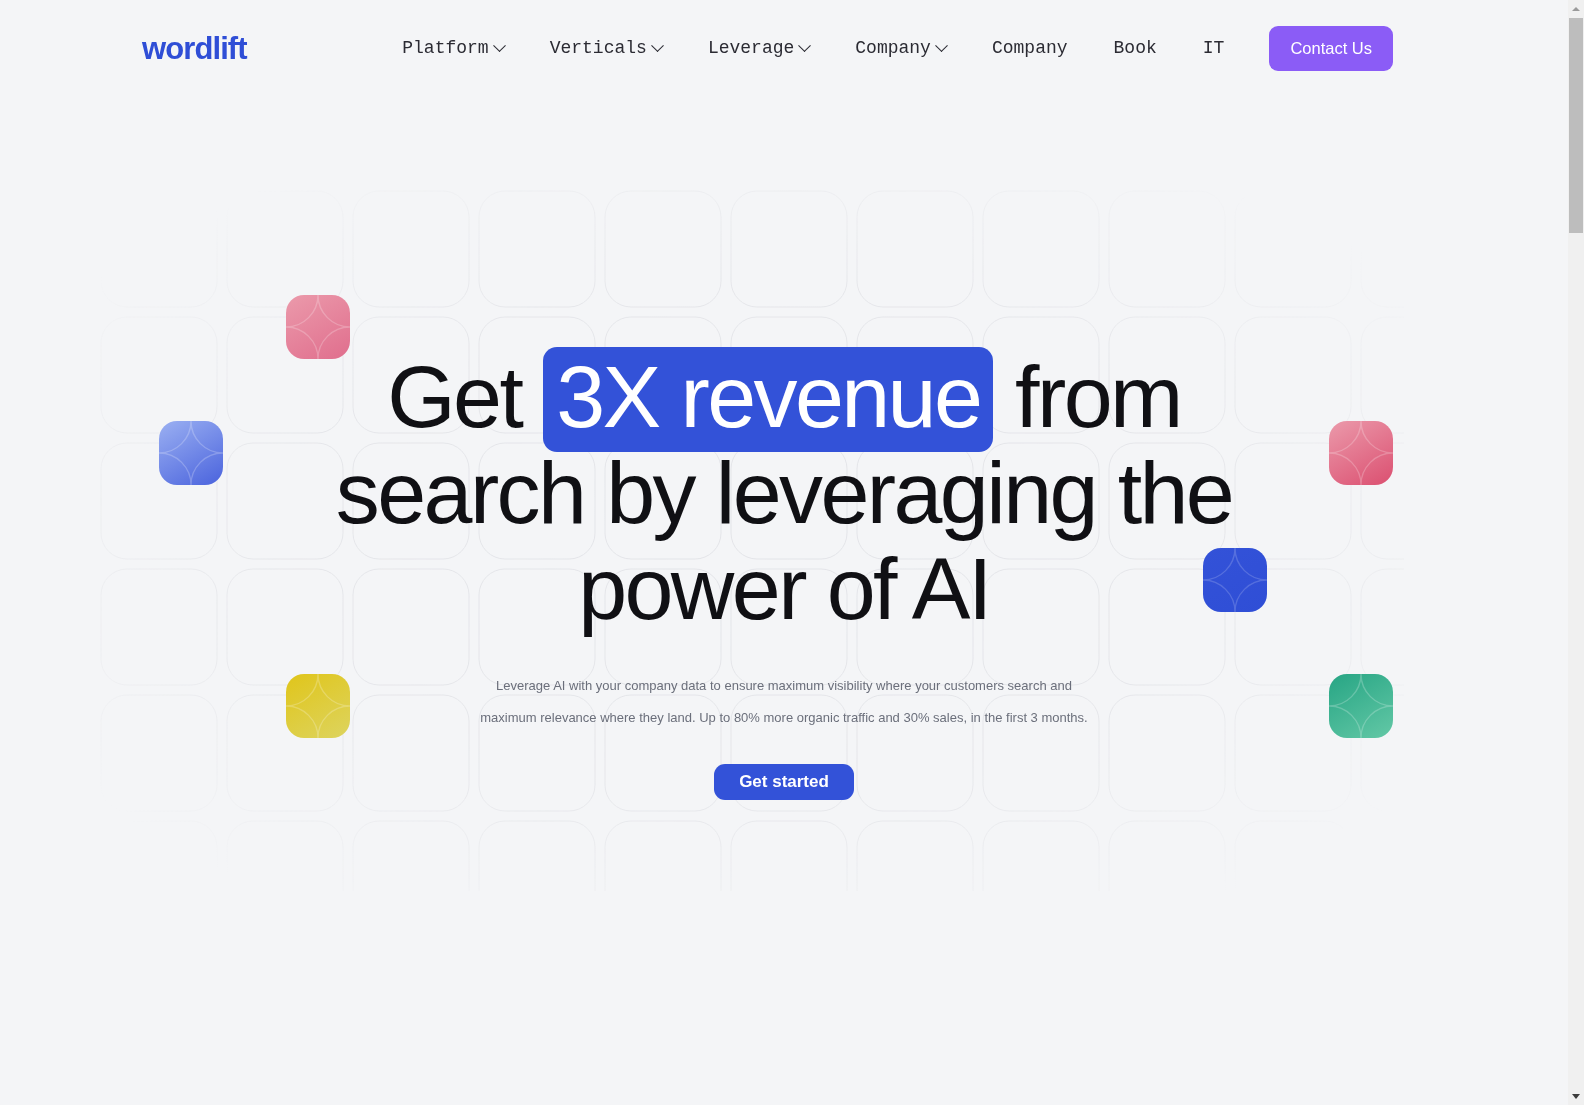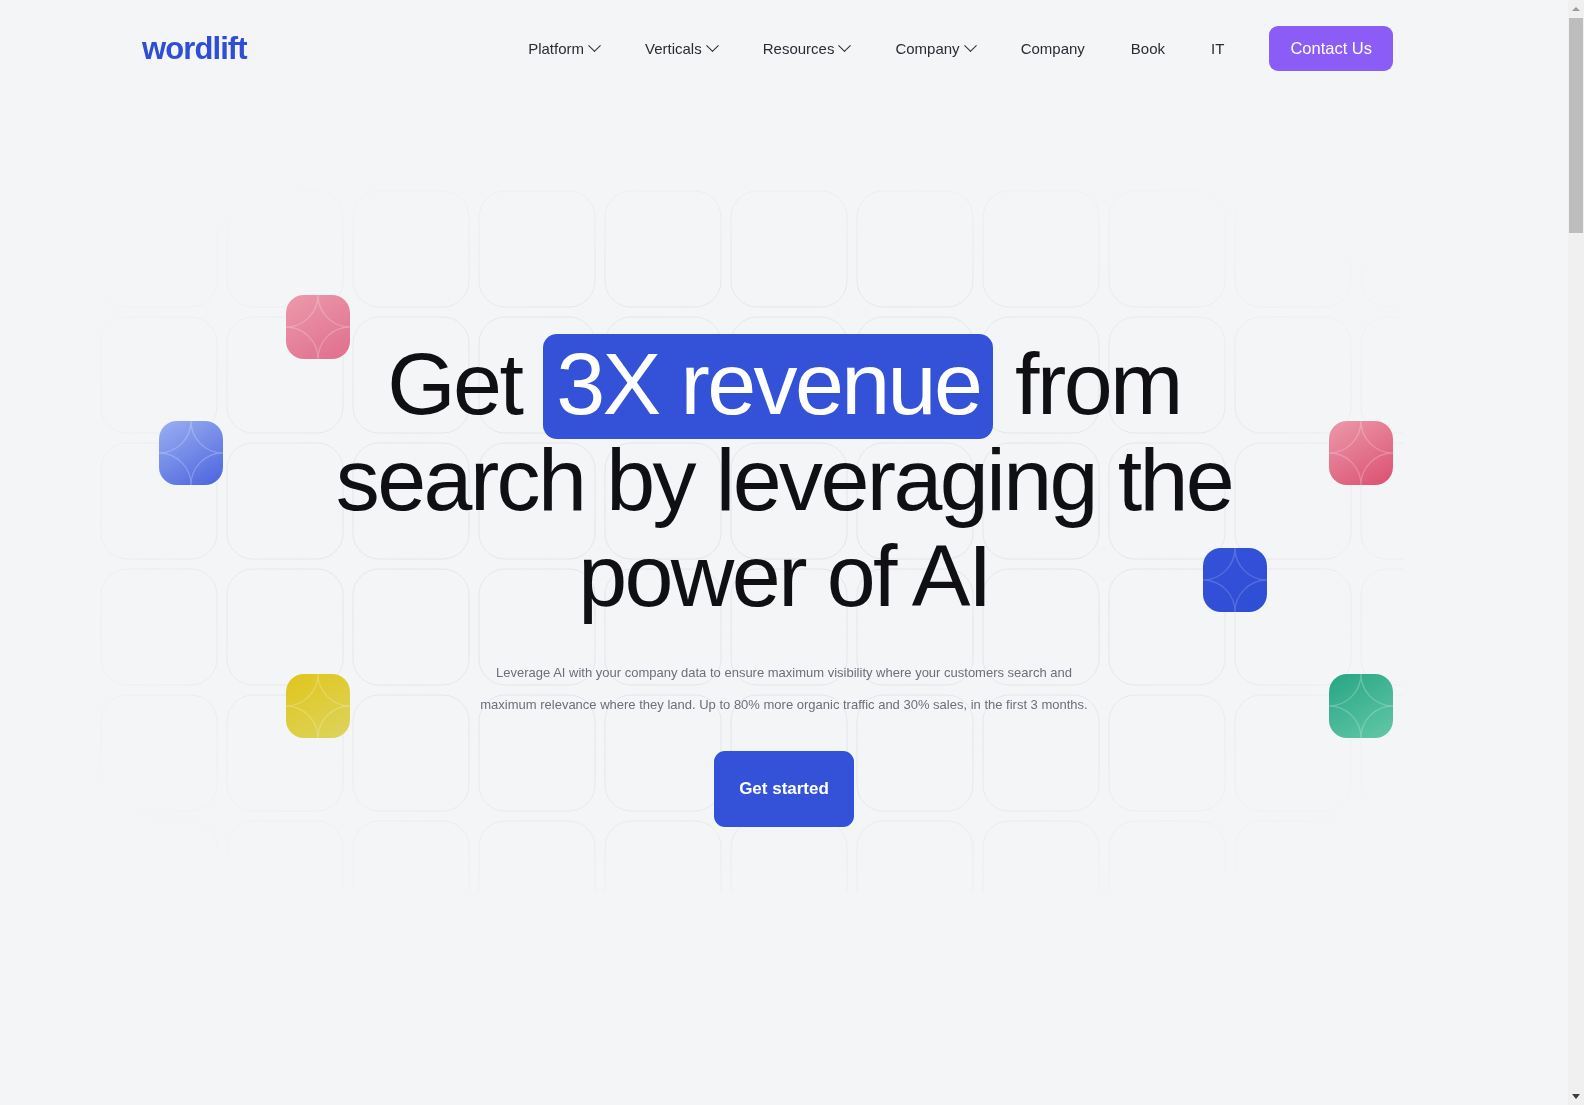--- a/index.html
+++ b/index.html
@@ -83,25 +83,26 @@
   #main-nav {
     margin-left: auto;
     display: flex;
     align-items: center;
     gap: 0;
   }
   .nav-item {
     display: flex;
     align-items: center;
     gap: 6px;
-    font-size: 15px;
+    font-size: 18px;
     color: #2b2b33;
     padding: 0 23px;
     cursor: pointer;
     white-space: nowrap;
+    font-family: Liberation Mono, monospace;
   }
   .caret {
     display: inline-block;
     width: 9px; height: 9px;
     border-right: 1.6px solid #2b2b33;
     border-bottom: 1.6px solid #2b2b33;
     transform: rotate(45deg) translate(-2px,-2px);
   }
   #contact-us-button {
     margin-left: 22px;
@@ -123,21 +124,21 @@
     text-align: center;
     padding-top: 236px;
   }
   #hero-heading {
     font-size: 88px;
     line-height: 96px;
     letter-spacing: -2.6px;
     color: #101014;
     font-weight: 400;
     max-width: 900px;
-    margin: 4px auto;
+    margin: 17px auto;
   }
   .hl {
     background: #3352d8;
     color: #ffffff;
     border-radius: 14px;
     padding: 0 13px 6px 13px;
     box-decoration-break: clone;
     -webkit-box-decoration-break: clone;
   }
   #hero-subtitle {
@@ -153,21 +154,21 @@
     justify-content: center;
     align-items: center;
   }
   #get-started-button {
     background: #3352d8;
     color: #fff;
     font-size: 17px;
     font-weight: 700;
     border: none;
     border-radius: 11px;
-    padding: 28px 25px;
+    padding: 8px 25px;
     cursor: pointer;
     font-family: inherit;
     position: relative;
     z-index: 2;
   }
   #book-a-call-button {
     background: #ffffff;
     color: #101014;
     font-size: 17px;
     font-weight: 700;
@@ -293,21 +294,21 @@
     <nav id="main-nav">
       <div class="nav-item">
         <span>Platform</span>
         <i class="caret"></i>
       </div>
       <div class="nav-item">
         <span>Verticals</span>
         <i class="caret"></i>
       </div>
       <div class="nav-item">
-        <span>Resources</span>
+        <span>Leverage</span>
         <i class="caret"></i>
       </div>
       <div class="nav-item">
         <span>Company</span>
         <i class="caret"></i>
       </div>
       <div class="nav-item">Company</div>
       <div class="nav-item">Book</div>
       <div class="nav-item">IT</div>
       <button id="contact-us-button">Contact Us</button>

